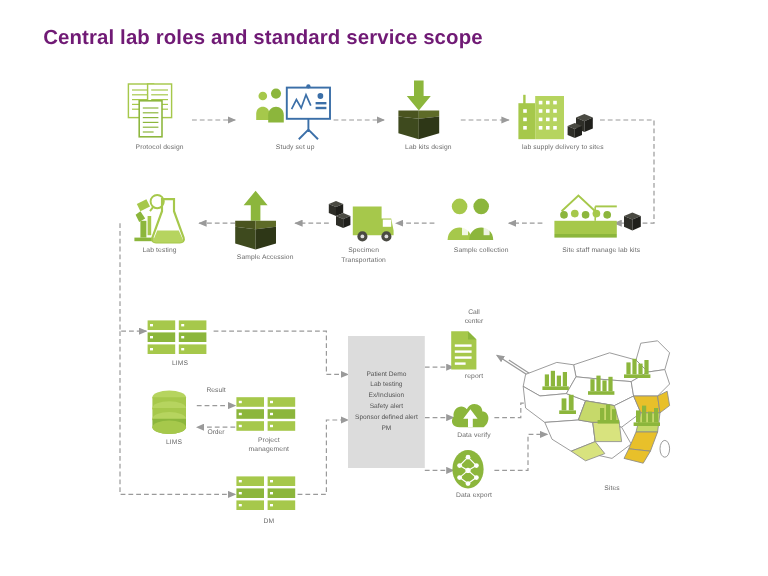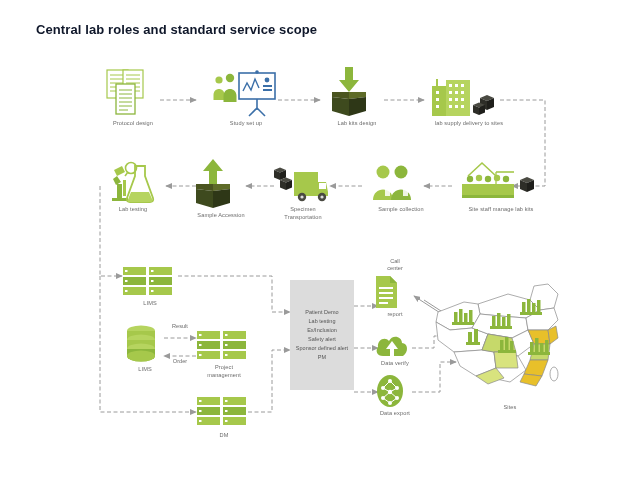--- a/index.html
+++ b/index.html
@@ -4,21 +4,21 @@
 <style>
   html,body{margin:0;padding:0;}
   body{
     width:640px;height:480px;background:#ffffff;overflow:hidden;
     font-family:"Liberation Sans","DejaVu Sans",sans-serif;
     position:relative;
   }
   #canvas{position:absolute;left:0;top:0;width:640px;height:480px;}
   .abs{position:absolute;}
   .title{
-    left:36px;top:22px;font-size:13px;font-weight:bold;color:#0f172a;
+    left:36px;top:22px;font-size:17px;font-weight:bold;color:#701a75;
     letter-spacing:.1px;
     text-align:right;
   }
   .node{position:absolute;text-align:center;}
   .node .icon{display:block;margin:0 auto;}
   .node .cap{
     display:block;font-size:5.6px;color:#6b6b6b;line-height:1.35;
     margin-top:2px;white-space:pre-line;letter-spacing:.1px;
   }
   .cap-top{

